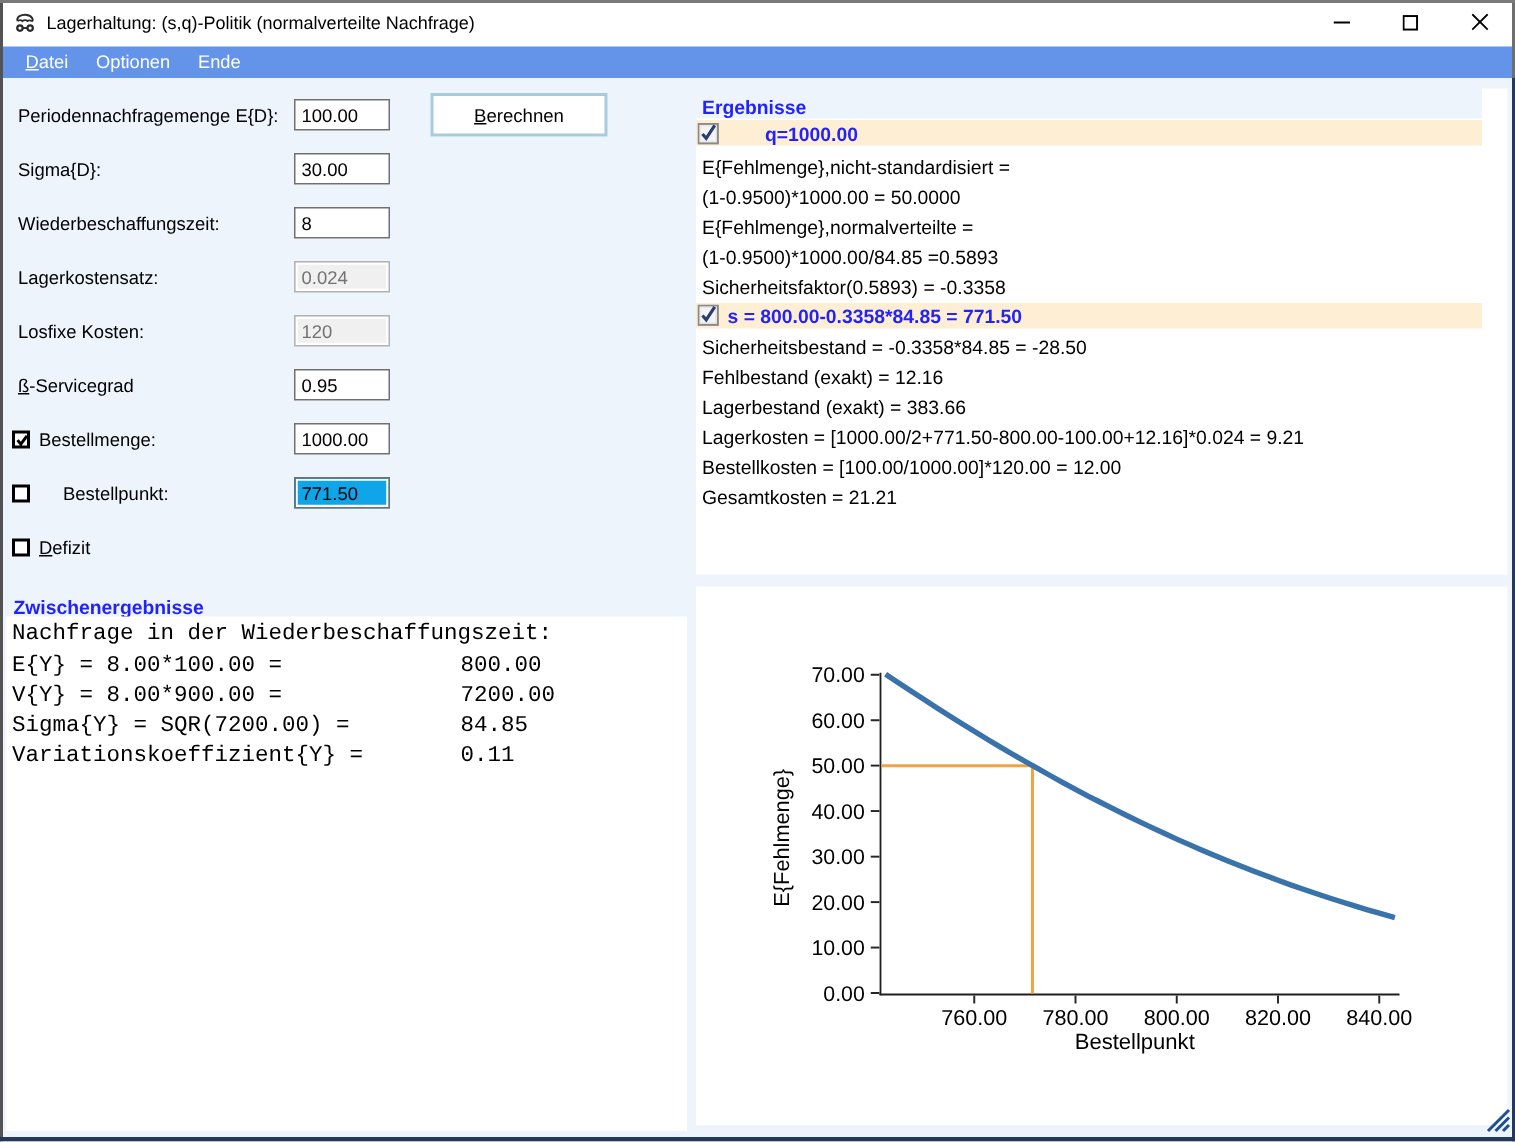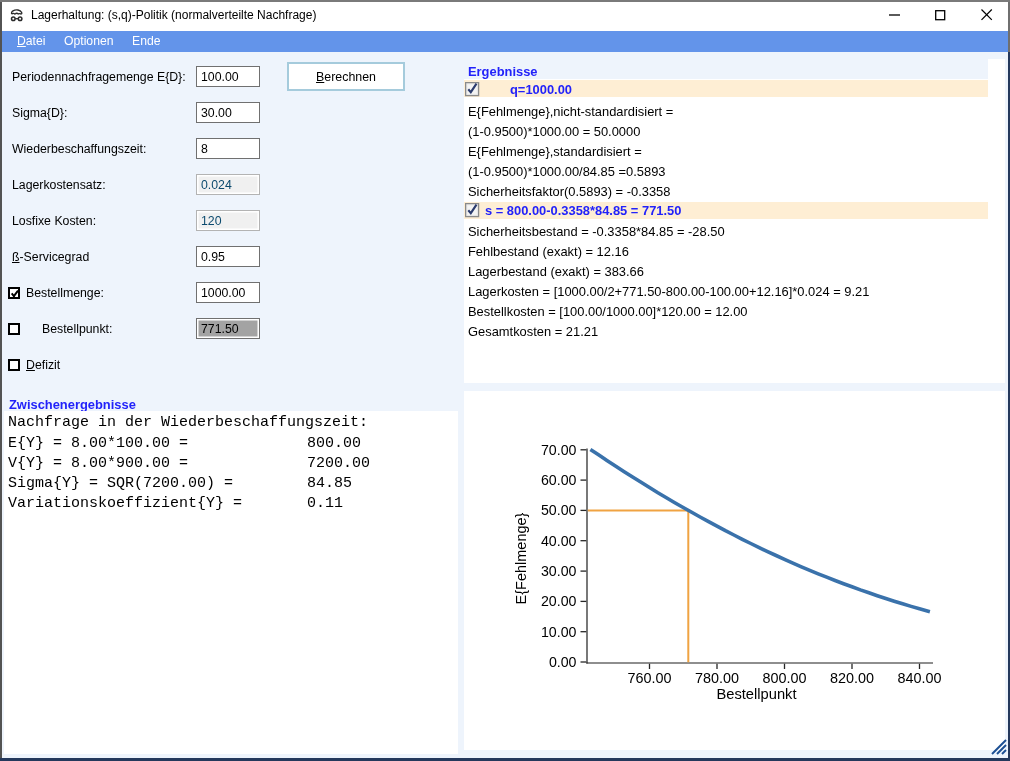--- a/index.html
+++ b/index.html
@@ -13,22 +13,22 @@
 #rightborder2 { right:0; top:2px; width:2px; height:50px; background:#6f6f6f; }
 #bottomborder { left:0; top:758px; width:1010px; height:3px; background:#24385c; }
 #titlebar { left:2px; top:2px; width:1006px; height:29px; background:#ffffff; }
 #title { left:31px; top:7.5px; font-size:12px; color:#000;text-align:center; }
 #menubar { left:2px; top:31px; width:1006px; height:21px; background:#6394ea; color:#fff; font-size:12.2px;padding-left:25px; }
 .menuitem { position:absolute; top:3px; }
 
 .lbl { font-size:12.3px; color:#000; white-space:nowrap; }
 .inp { position:absolute; left:196px; width:64px; height:21px; background:#fff;
   border:1px solid #707070; font-size:12.3px; color:#000; padding:3px 0 0 4px; }
-.inp.dis { border-color:#b3b3b3; background:#f0f0f0; color:#0c4a6e; box-shadow:inset 0 0 0 1.5px #fff; }
-.inp.ro { background:#a3a3a3; box-shadow:inset 0 0 0 1.5px #fff; }
+.inp.dis { border-color:#b3b3b3; background:#f0f0f0; color:#737373; box-shadow:inset 0 0 0 1.5px #fff; }
+.inp.ro { background:#0ea5e9; box-shadow:inset 0 0 0 1.5px #fff; }
 #btn { left:287px; top:62px; width:118px; height:29px; background:#fff;
   border:2px solid #a5cbdc; font-size:12.4px; text-align:center; padding-top:6px; }
 .cb { position:absolute; left:8px; width:12px; height:12px; background:#fff; border:2px solid #000; }
 
 #respanel { left:464px; top:79px; width:524px; height:304px; background:#fff; }
 #resstrip { left:988px; top:59px; width:17px; height:324px; background:#fff; }
 #zwpanel { left:4px; top:411px; width:454px; height:343px; background:#fff; }
 #chartpanel { left:464px; top:391px; width:541px; height:359px; background:#fff; }
 .blue { color:#2222fa;font-weight:bold; }
 .row { position:absolute; font-size:12.9px; white-space:nowrap; }
@@ -101,21 +101,21 @@
 
 <div class="abs" id="respanel"></div>
 <div class="abs" id="resstrip"></div>
 <div class="abs row blue" style="left:468px;top:64px">Ergebnisse</div>
 <div class="peach" style="top:80px"></div>
 <div class="peach" style="top:201.5px"></div>
 <div class="abs row blue" style="left:510px;top:82px">q=1000.00</div>
 <div class="abs row blue" style="left:485px;top:203px">s = 800.00-0.3358*84.85 = 771.50</div>
 <div class="abs row" style="left:468px;top:104px">E{Fehlmenge},nicht-standardisiert =</div>
 <div class="abs row" style="left:468px;top:124px">(1-0.9500)*1000.00 = 50.0000</div>
-<div class="abs row" style="left:468px;top:144px">E{Fehlmenge},standardisiert =</div>
+<div class="abs row" style="left:468px;top:144px">E{Fehlmenge},normalverteilte =</div>
 <div class="abs row" style="left:468px;top:164px">(1-0.9500)*1000.00/84.85 =0.5893</div>
 <div class="abs row" style="left:468px;top:184px">Sicherheitsfaktor(0.5893) = -0.3358</div>
 <div class="abs row" style="left:468px;top:224px">Sicherheitsbestand = -0.3358*84.85 = -28.50</div>
 <div class="abs row" style="left:468px;top:244px">Fehlbestand (exakt) = 12.16</div>
 <div class="abs row" style="left:468px;top:264px">Lagerbestand (exakt) = 383.66</div>
 <div class="abs row" style="left:468px;top:284px">Lagerkosten = [1000.00/2+771.50-800.00-100.00+12.16]*0.024 = 9.21</div>
 <div class="abs row" style="left:468px;top:304px">Bestellkosten = [100.00/1000.00]*120.00 = 12.00</div>
 <div class="abs row" style="left:468px;top:324px">Gesamtkosten = 21.21</div>
 
 <svg class="abs" style="left:465px;top:82px" width="15" height="15" viewBox="0 0 15 15">

